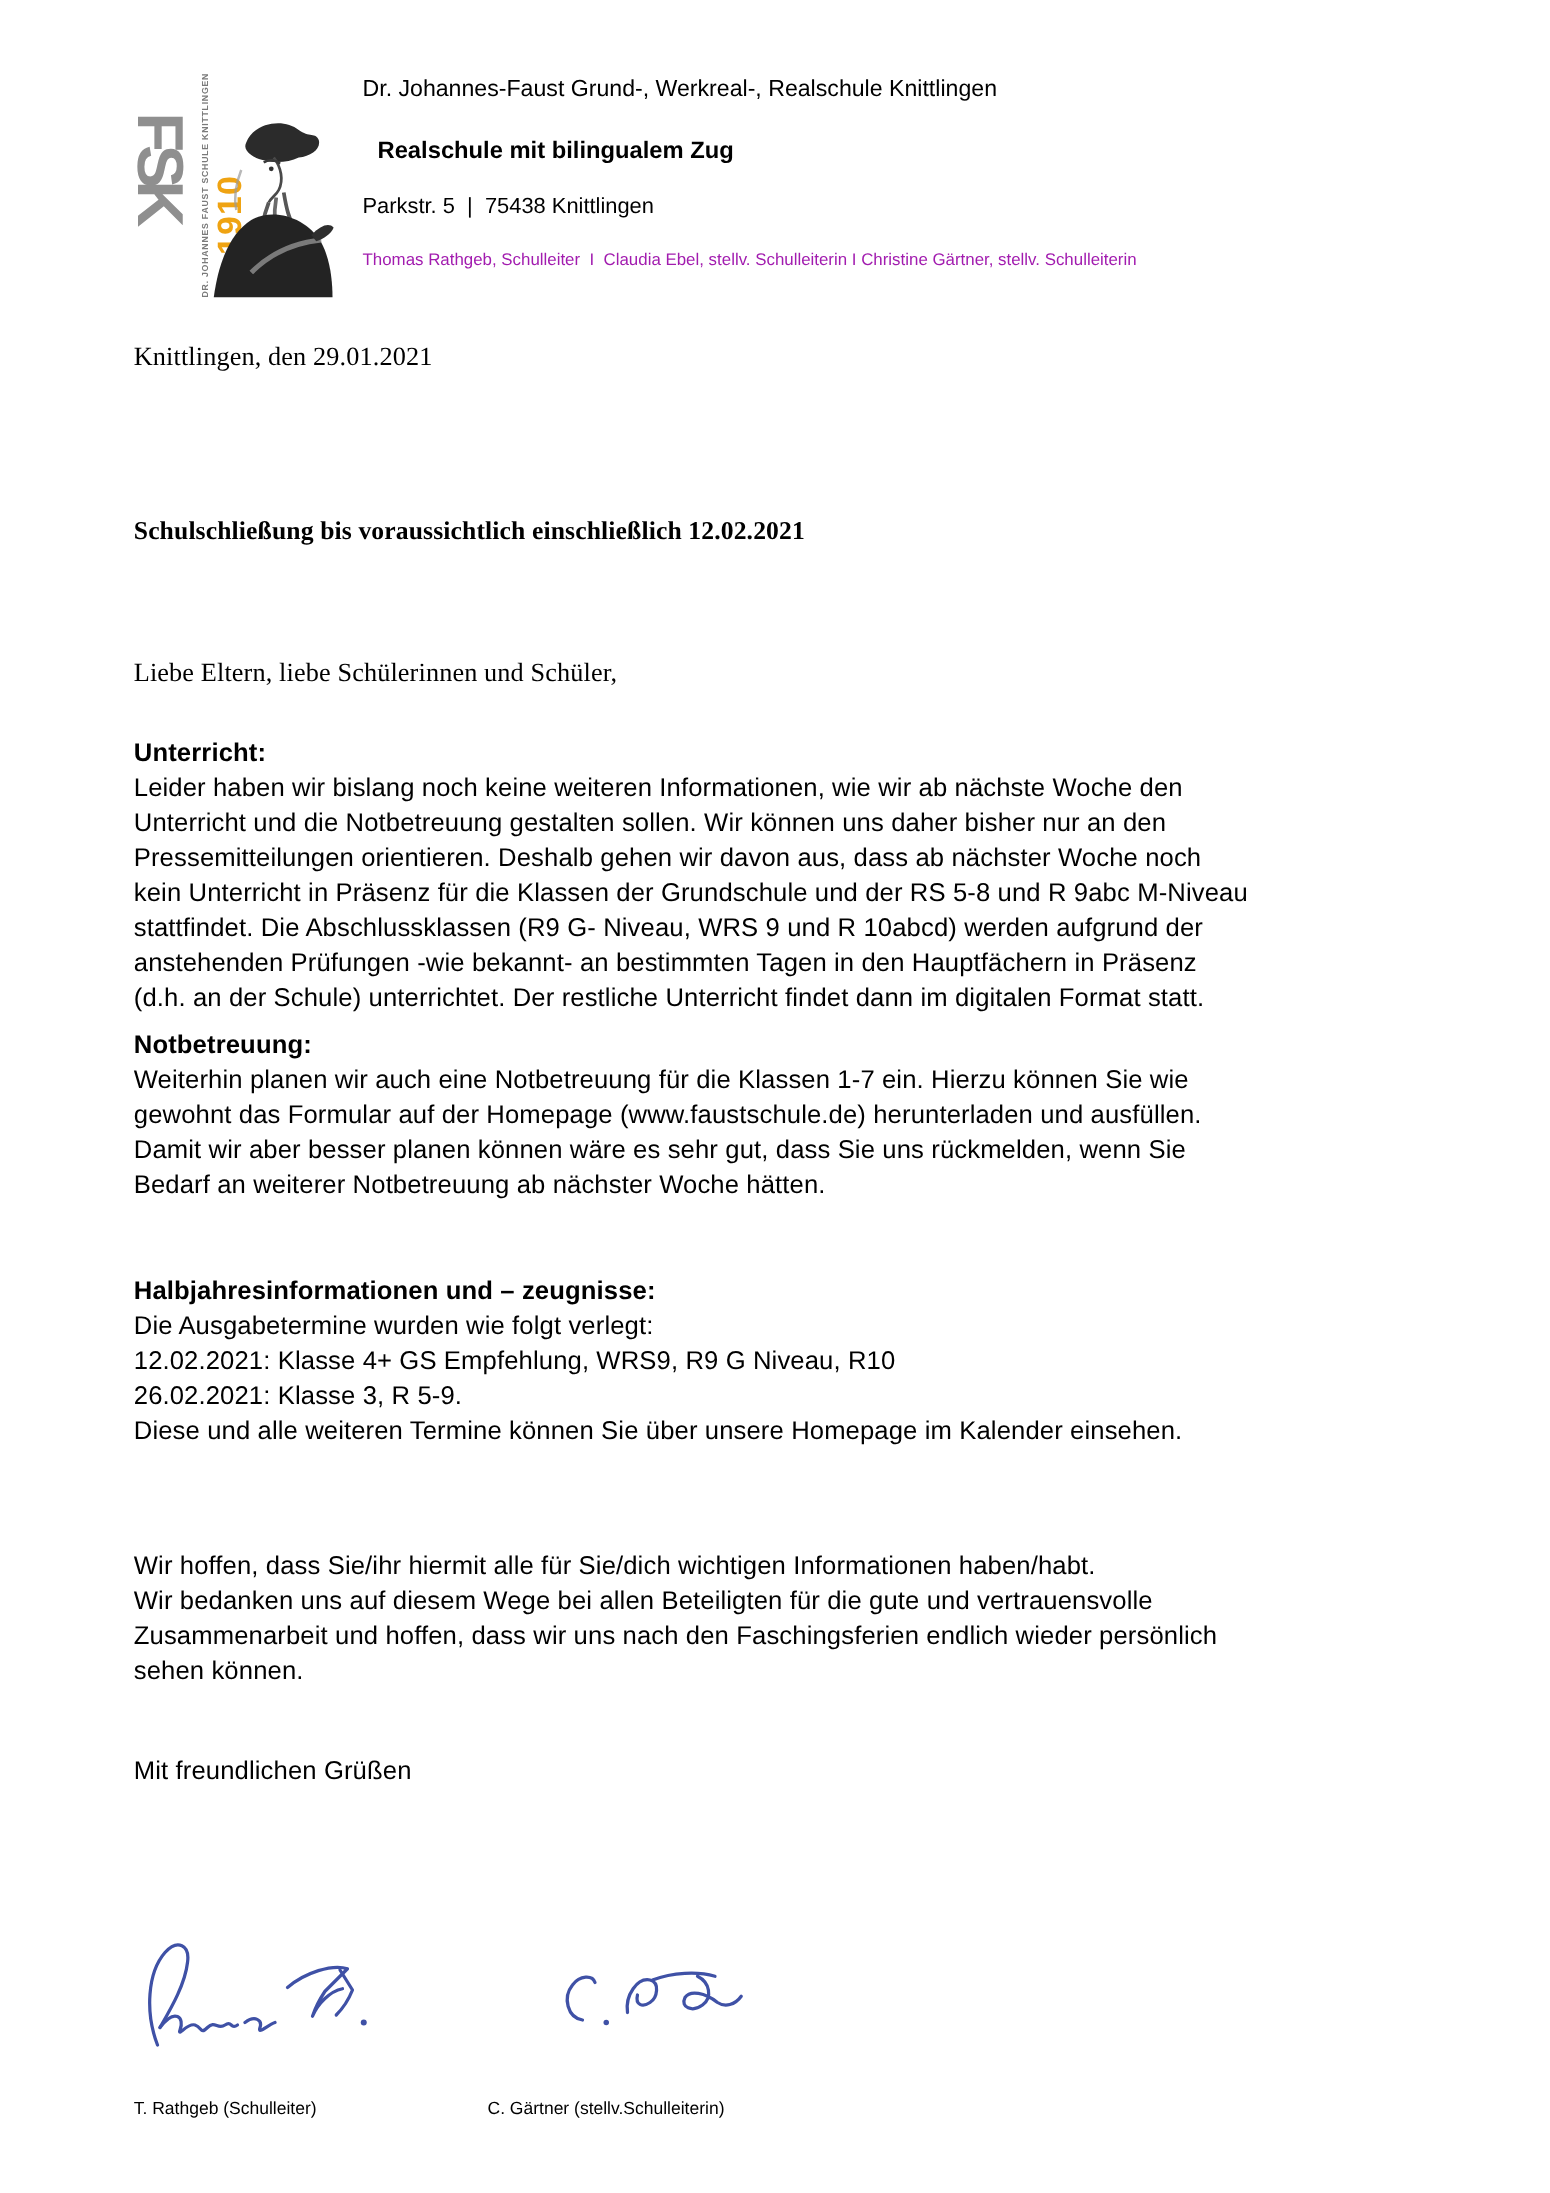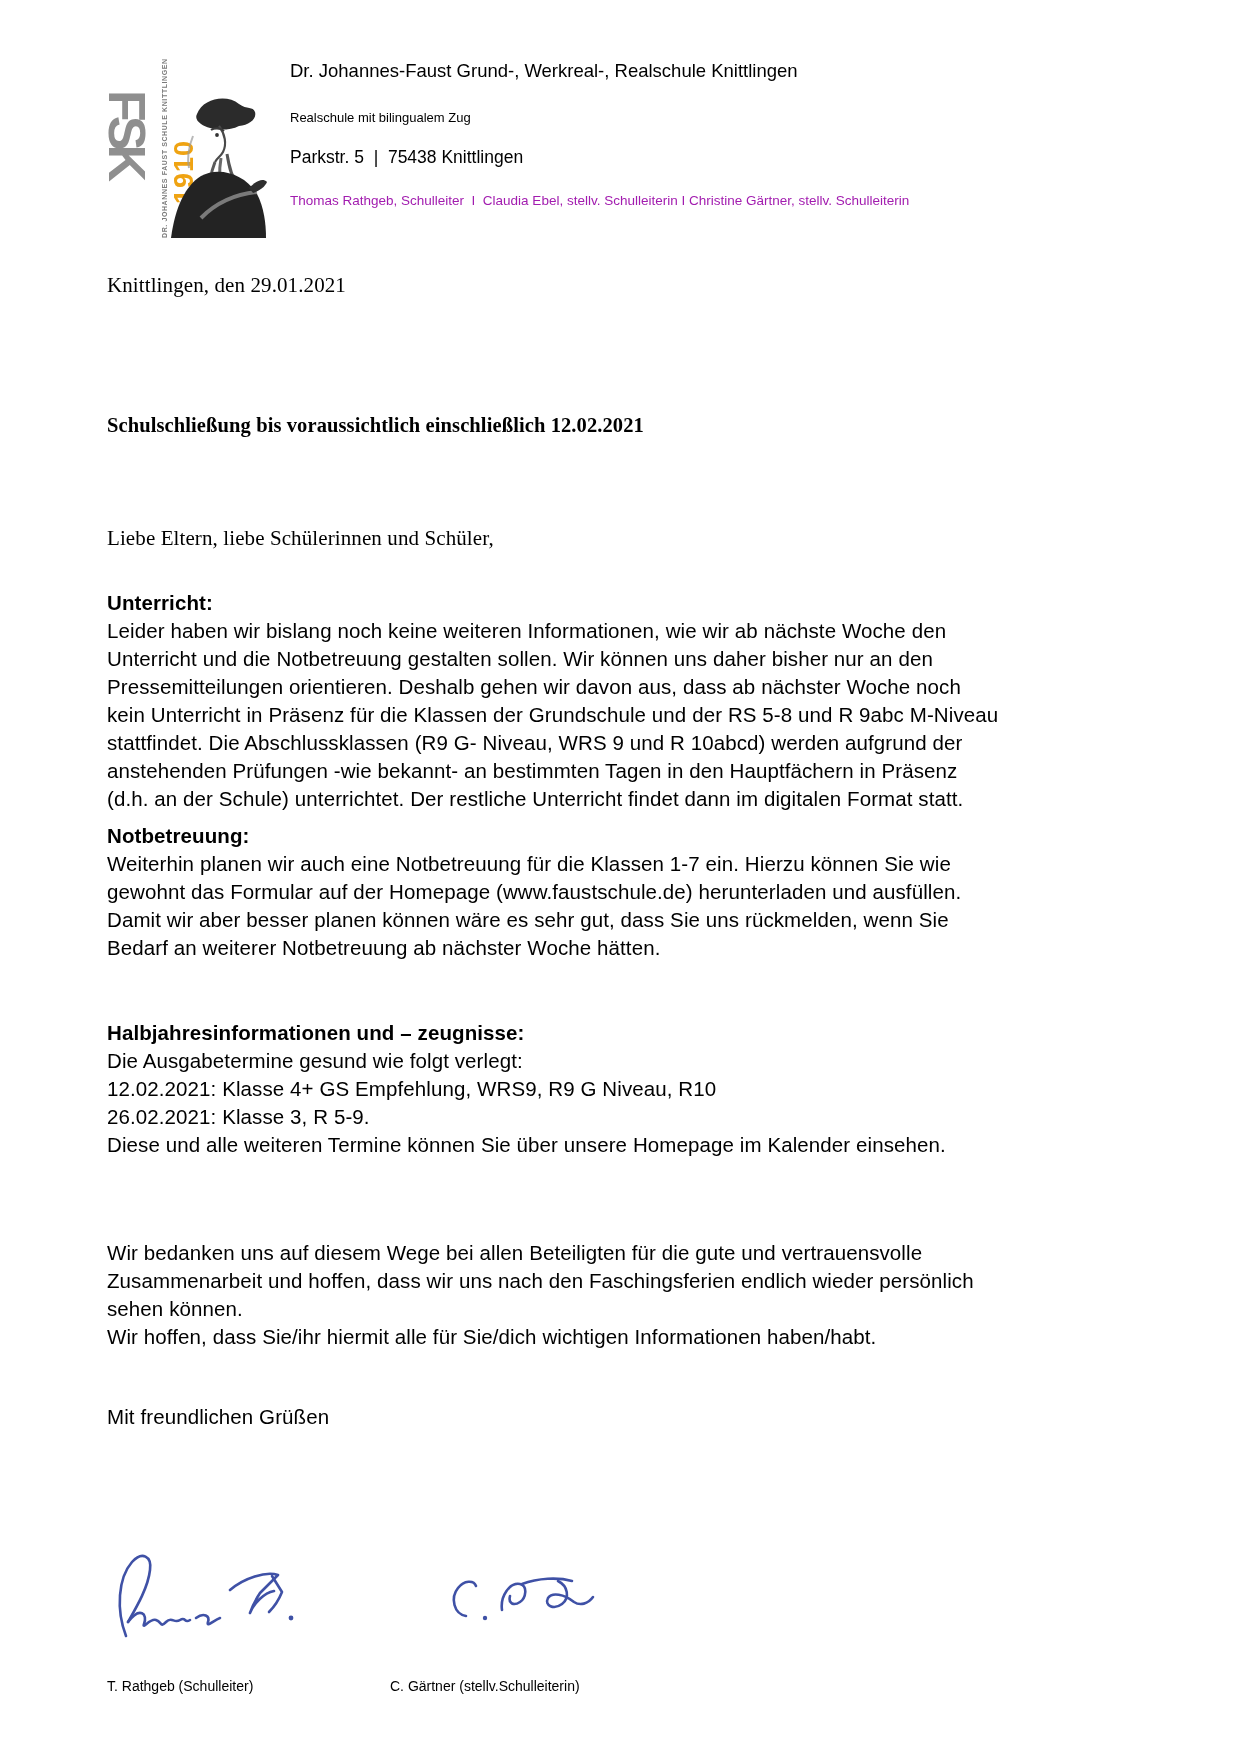--- a/index.html
+++ b/index.html
@@ -25,21 +25,21 @@
   .logo-year {
     position:absolute; left:76px; top:16px; height:100px;
     writing-mode:vertical-rl; text-orientation:mixed; transform:rotate(180deg);
     font-weight:900; font-size:27px; letter-spacing:1px; color:#efa312; line-height:1;
   }
   .logo-figure { position:absolute; right:0; top:4px; }
 
   
   .header-text { position:absolute; left:290px; top:60px; width:760px; }
   .school-name { font-weight:normal; font-size:18.5px; white-space:pre-wrap; }
-  .school-subtitle { font-weight:normal; font-size:13px; margin-top:28px; white-space:pre-wrap; }
+  .school-subtitle { font-weight:bold; font-size:19px; margin-top:28px; white-space:pre-wrap;margin-left:12px; }
   .address-line { font-size:17.5px; margin-top:22px; white-space:pre-wrap; }
   .contact-line { font-size:17.5px; margin-top:6px; white-space:pre-wrap; }
   .staff-line { font-size:13.5px; margin-top:25px; white-space:pre-wrap; color:#a21caf; }
 
   
   .content {
     position:absolute; left:107px; top:265px; width:896px;
     font-size:20.5px; line-height:28px; letter-spacing:0.1px;
   }
   .date-line {
@@ -107,29 +107,29 @@
       <div>Leider haben wir bislang noch keine weiteren Informationen, wie wir ab nächste Woche den Unterricht und die Notbetreuung gestalten sollen. Wir können uns daher bisher nur an den Pressemitteilungen orientieren. Deshalb gehen wir davon aus, dass ab nächster Woche noch kein Unterricht in Präsenz für die Klassen der Grundschule und der RS 5-8 und R 9abc M-Niveau stattfindet. Die Abschlussklassen (R9 G- Niveau, WRS 9 und R 10abcd) werden aufgrund der anstehenden Prüfungen -wie bekannt- an bestimmten Tagen in den Hauptfächern in Präsenz (d.h. an der Schule) unterrichtet. Der restliche Unterricht findet dann im digitalen Format statt.</div>
     </div>
 
     <div class="sec-2">
       <div class="sec-heading">Notbetreuung:</div>
       <div>Weiterhin planen wir auch eine Notbetreuung für die Klassen 1-7 ein. Hierzu können Sie wie gewohnt das Formular auf der Homepage (www.faustschule.de) herunterladen und ausfüllen. Damit wir aber besser planen können wäre es sehr gut, dass Sie uns rückmelden, wenn Sie Bedarf an weiterer Notbetreuung ab nächster Woche hätten.</div>
     </div>
 
     <div class="sec-3">
       <div class="sec-heading">Halbjahresinformationen und – zeugnisse:</div>
-      <div>Die Ausgabetermine gesund wie folgt verlegt:</div>
+      <div>Die Ausgabetermine wurden wie folgt verlegt:</div>
       <div>12.02.2021: Klasse 4+ GS Empfehlung, WRS9, R9 G Niveau, R10</div>
       <div>26.02.2021: Klasse 3, R 5-9.</div>
       <div>Diese und alle weiteren Termine können Sie über unsere Homepage im Kalender einsehen.</div>
     </div>
 
     <div class="closing">
+      <div>Wir hoffen, dass Sie/ihr hiermit alle für Sie/dich wichtigen Informationen haben/habt.</div>
       <div>Wir bedanken uns auf diesem Wege bei allen Beteiligten für die gute und vertrauensvolle Zusammenarbeit und hoffen, dass wir uns nach den Faschingsferien endlich wieder persönlich sehen können.</div>
-      <div>Wir hoffen, dass Sie/ihr hiermit alle für Sie/dich wichtigen Informationen haben/habt.</div>
     </div>
 
     <div class="signoff">Mit freundlichen Grüßen</div>
   </div>
 
   <svg class="sig sig-rathgeb" width="185" height="100" viewBox="0 0 185 100">
     <path d="M14,88 C4,62 6,30 20,14 C30,3 40,8 38,22 C36,40 24,60 16,74"></path>
     <path d="M16,74 C28,58 36,66 32,76 C30,82 38,70 44,72 C50,74 48,80 54,74 C60,68 62,76 68,72 C74,68 72,76 78,72"></path>
     <path d="M84,70 C92,64 98,68 96,74 C94,80 102,72 108,70"></path>
     <path d="M118,42 C132,30 154,23 166,27 L148,45 C144,51 140,59 138,65 C142,55 152,45 162,43" stroke-width="3.4"></path>

